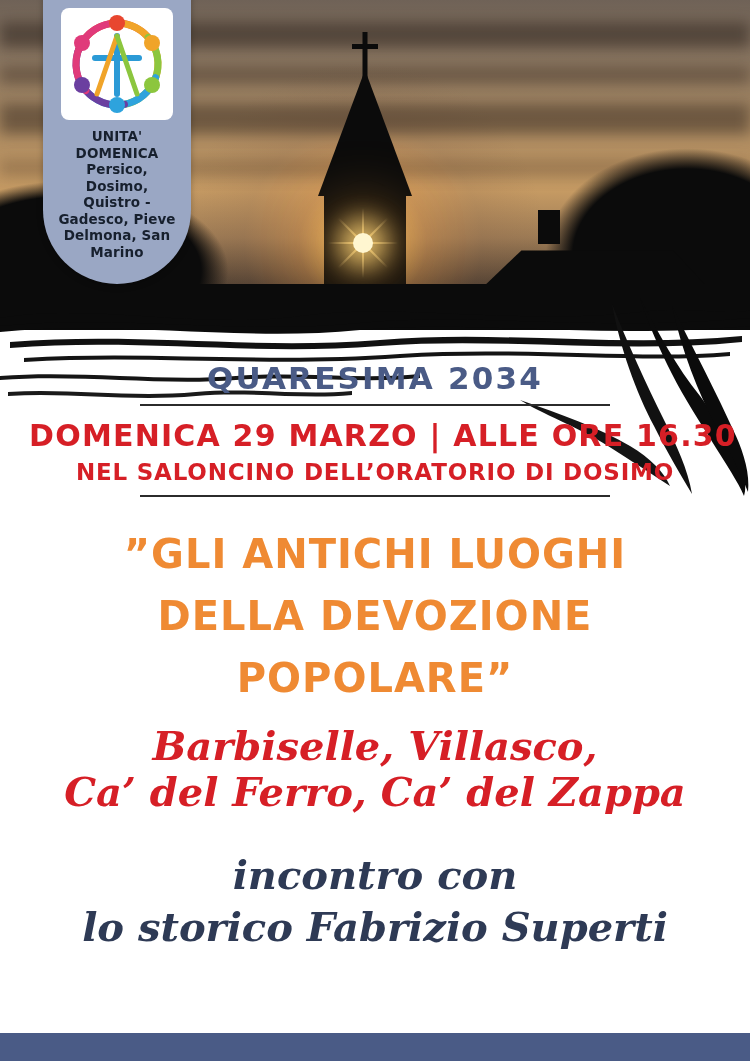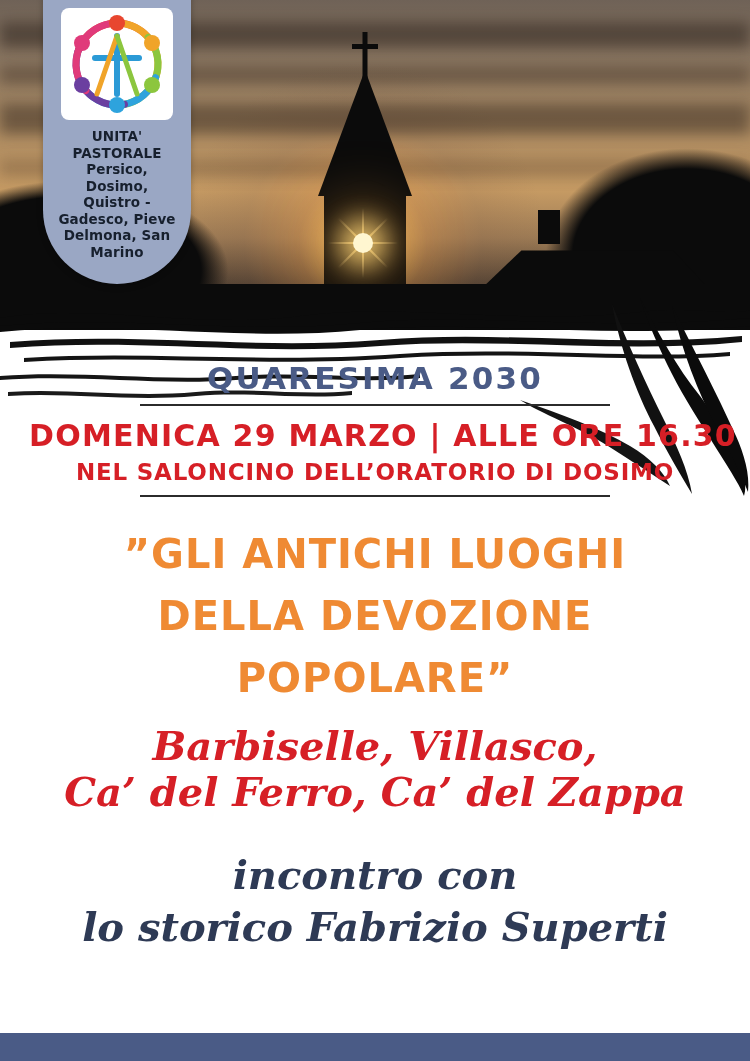--- a/index.html
+++ b/index.html
@@ -351,31 +351,31 @@
         <circle cx="21" cy="77" r="8" fill="#6b3fa0"></circle>
         <circle cx="21" cy="35" r="8" fill="#e03a7a"></circle>
         <path d="M56 28 L56 86" stroke="#2b9ad6" stroke-width="6" stroke-linecap="round" fill="none"></path>
         <path d="M34 50 L78 50" stroke="#2b9ad6" stroke-width="6" stroke-linecap="round" fill="none"></path>
         <path d="M56 28 L36 86" stroke="#f0a429" stroke-width="5" stroke-linecap="round" fill="none"></path>
         <path d="M56 28 L76 86" stroke="#8cc63e" stroke-width="5" stroke-linecap="round" fill="none"></path>
       </svg>
     </div>
     <div class="badge-text">
       <div>UNITA'</div>
-      <div>PASTORALE</div>
+      <div>DOMENICA</div>
       <div>Persico, Dosimo,</div>
       <div>Quistro -</div>
       <div>Gadesco, Pieve</div>
       <div>Delmona, San</div>
       <div>Marino</div>
     </div>
   </div>
 
   <div class="content">
-    <div class="kicker">QUARESIMA 2030</div>
+    <div class="kicker">QUARESIMA 2034</div>
     <div class="rule"></div>
     <div class="when">DOMENICA 29 MARZO | ALLE ORE 16.30</div>
     <div class="where">NEL SALONCINO DELL’ORATORIO DI DOSIMO</div>
     <div class="rule"></div>
 
     <div class="title">
       <div>”GLI ANTICHI LUOGHI</div>
       <div>DELLA DEVOZIONE</div>
       <div>POPOLARE”</div>
     </div>

